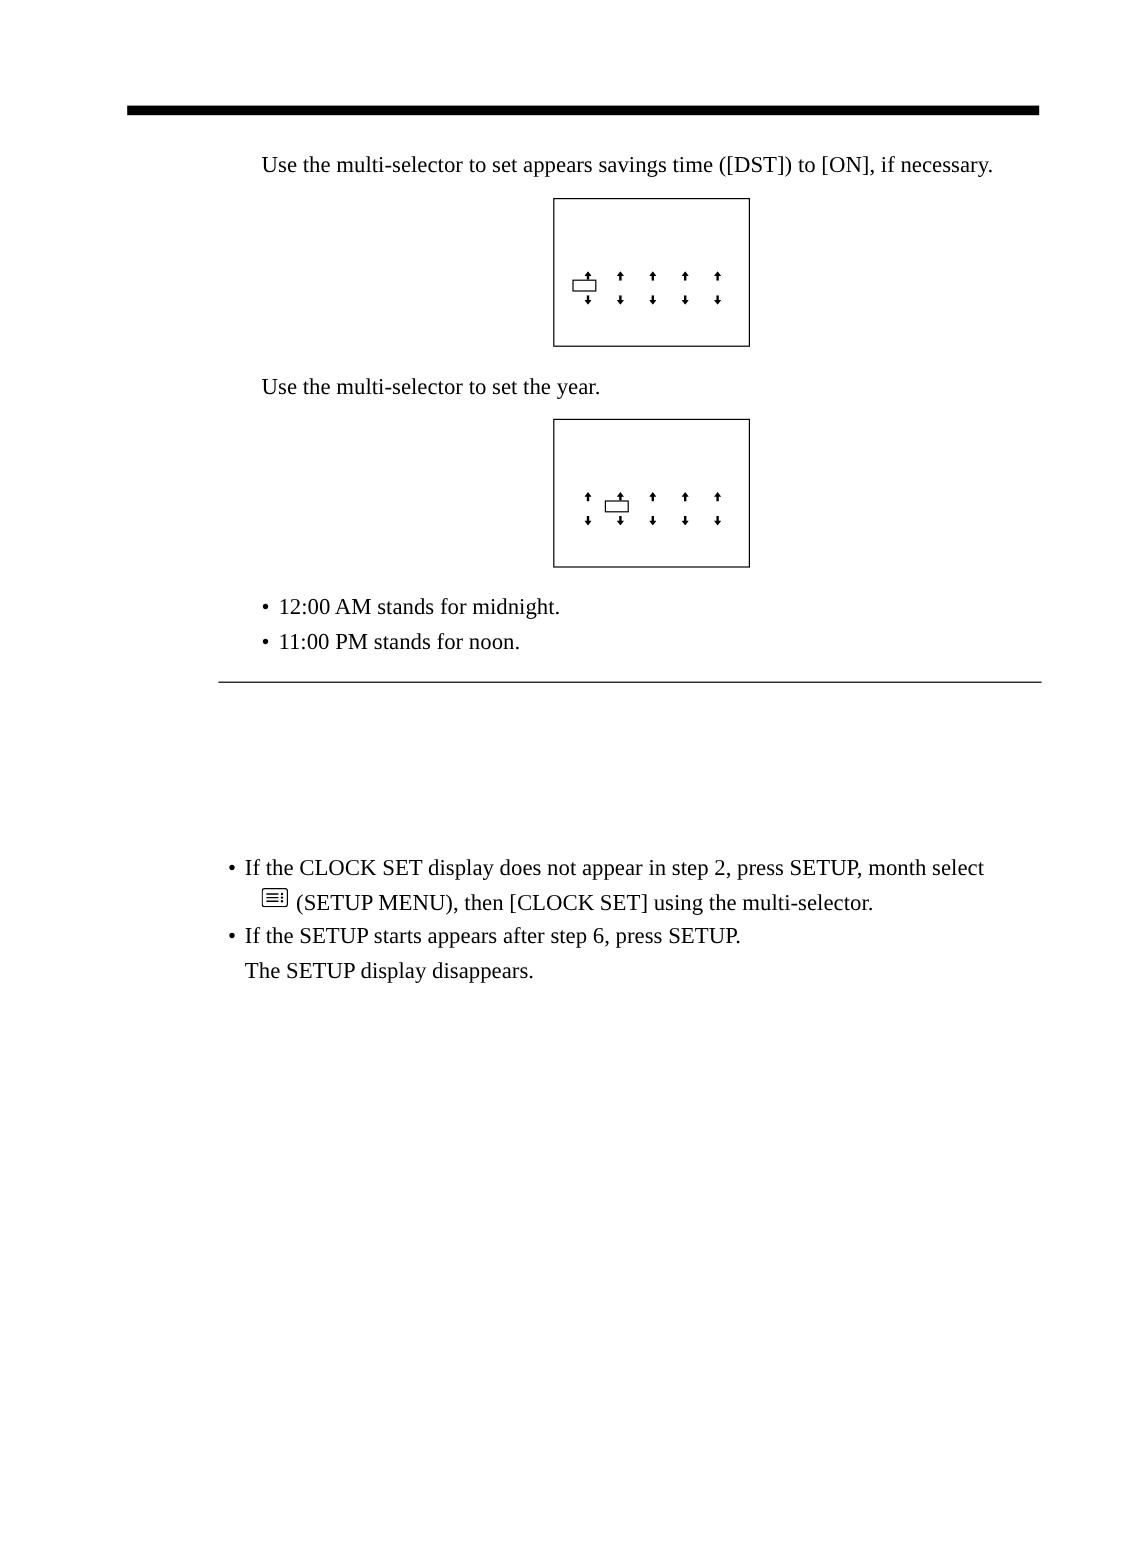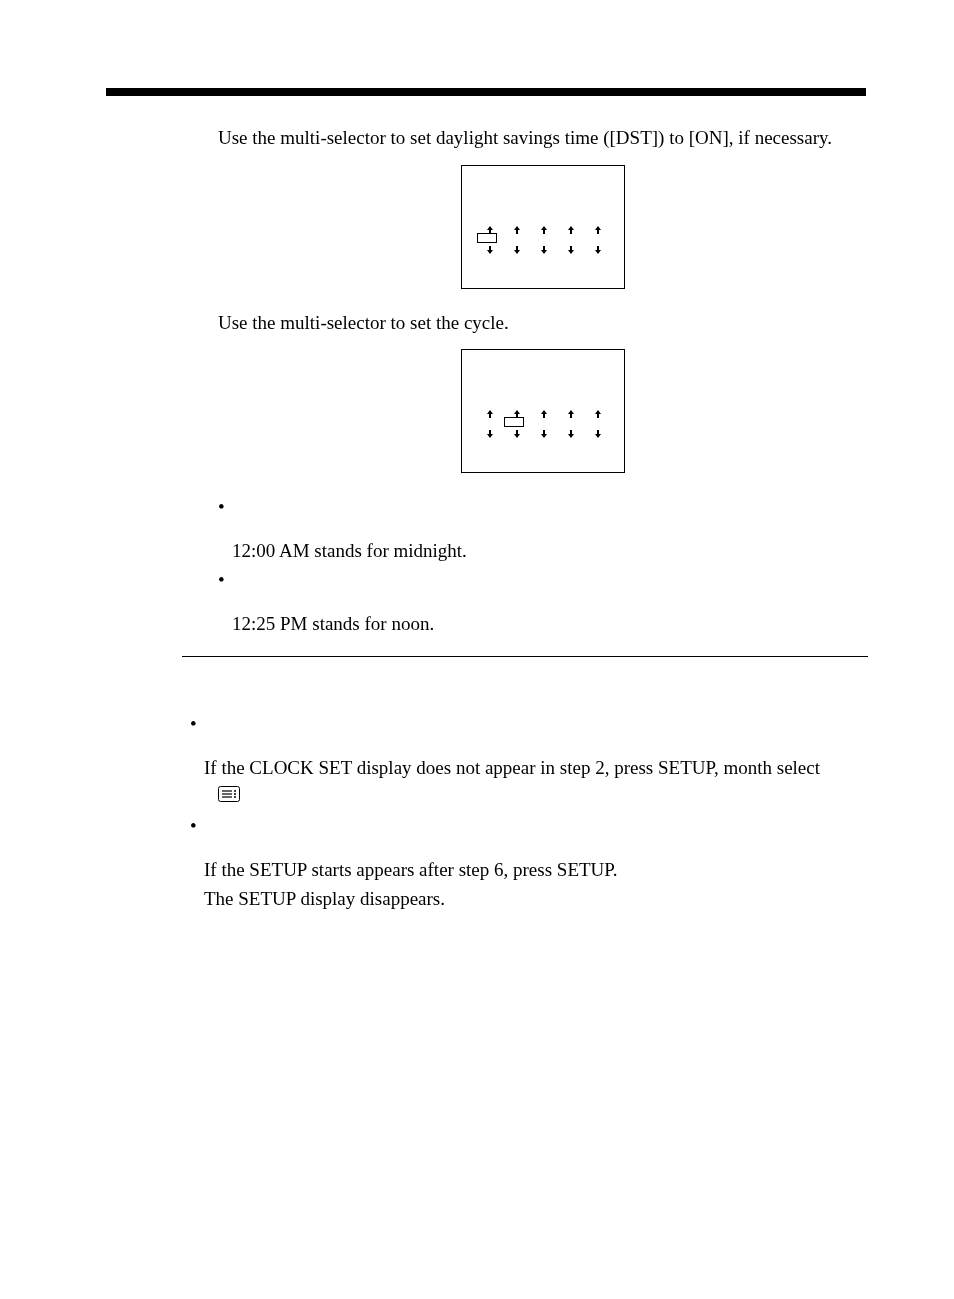--- a/index.html
+++ b/index.html
@@ -70,39 +70,39 @@
   .notes {
     position: absolute;
     left: 190px;
     top: 710px;
     width: 680px;
     font-size: 19px;
     line-height: 1.5;
   }
   .bullet-row { display: flex; }
   .bullet-dot { width: 14px; flex: none; }
-  .bullet-body { flex: 1; margin-top: 44px; }
+  .bullet-body { flex: 1; }
   .indent { padding-left: 28px; }
   .indent2 { padding-left: 14px; }
   .setup-icon {
     display: inline-block;
     vertical-align: middle;
     margin-right: 2px;
     position: relative;
     top: -2px;
   }
 </style>
 </head>
 <body>
 
 <div class="topbar"></div>
 
 <div class="content">
 
-  <p class="para">Use the multi-selector to set daylight savings time ([DST]) to [ON],  if necessary.</p>
+  <p class="para">Use the multi-selector to set appears savings time ([DST]) to [ON],  if necessary.</p>
 
   <div class="diagram">
     <div class="rows">
       <div class="arrow-row">
         <span class="up">
             <svg width="6" height="8">
               <polygon points="3,0 6,4 4,4 4,8 2,8 2,4 0,4" fill="#000"></polygon>
             </svg>
           </span>
         <span class="up">
@@ -150,21 +150,21 @@
         <span class="down">
             <svg width="6" height="8">
               <polygon points="3,8 6,4 4,4 4,0 2,0 2,4 0,4" fill="#000"></polygon>
             </svg>
           </span>
       </div>
     </div>
     <div class="sel-box" style="left:15px; top:67px;"></div>
   </div>
 
-  <p class="para">Use the multi-selector to set the cycle.</p>
+  <p class="para">Use the multi-selector to set the year.</p>
 
   <div class="diagram">
     <div class="rows">
       <div class="arrow-row">
         <span class="up">
             <svg width="6" height="8">
               <polygon points="3,0 6,4 4,4 4,8 2,8 2,4 0,4" fill="#000"></polygon>
             </svg>
           </span>
         <span class="up">
@@ -218,21 +218,21 @@
     </div>
     <div class="sel-box" style="left:42px; top:67px;"></div>
   </div>
 
   <div class="bullet-row">
     <span class="bullet-dot">•</span>
     <span class="bullet-body">12:00 AM stands for midnight.</span>
   </div>
   <div class="bullet-row">
     <span class="bullet-dot">•</span>
-    <span class="bullet-body">12:25 PM stands for noon.</span>
+    <span class="bullet-body">11:00 PM stands for noon.</span>
   </div>
 
   <hr class="hr">
 </div>
 
 <div class="notes">
   <div class="bullet-row">
     <span class="bullet-dot">•</span>
     <span class="bullet-body">If the CLOCK SET display does not appear in step 2, press SETUP, month select</span>
   </div>
@@ -241,20 +241,21 @@
       <svg width="22" height="16">
         <rect x="0.5" y="0.5" width="21" height="15" rx="2" fill="none" stroke="#000" stroke-width="1"></rect>
         <line x1="4" y1="5" x2="14" y2="5" stroke="#000" stroke-width="1.2"></line>
         <line x1="4" y1="8" x2="14" y2="8" stroke="#000" stroke-width="1.2"></line>
         <line x1="4" y1="11" x2="14" y2="11" stroke="#000" stroke-width="1.2"></line>
         <circle cx="17" cy="5" r="1" fill="#000"></circle>
         <circle cx="17" cy="8" r="1" fill="#000"></circle>
         <circle cx="17" cy="11" r="1" fill="#000"></circle>
       </svg>
     </span>
+    <span>(SETUP MENU), then [CLOCK SET] using the multi-selector.</span>
   </div>
   <div class="bullet-row">
     <span class="bullet-dot">•</span>
     <span class="bullet-body">If the SETUP starts appears after step 6, press SETUP.</span>
   </div>
   <div class="indent2">
     <span>The SETUP display disappears.</span>
   </div>
 </div>
 

